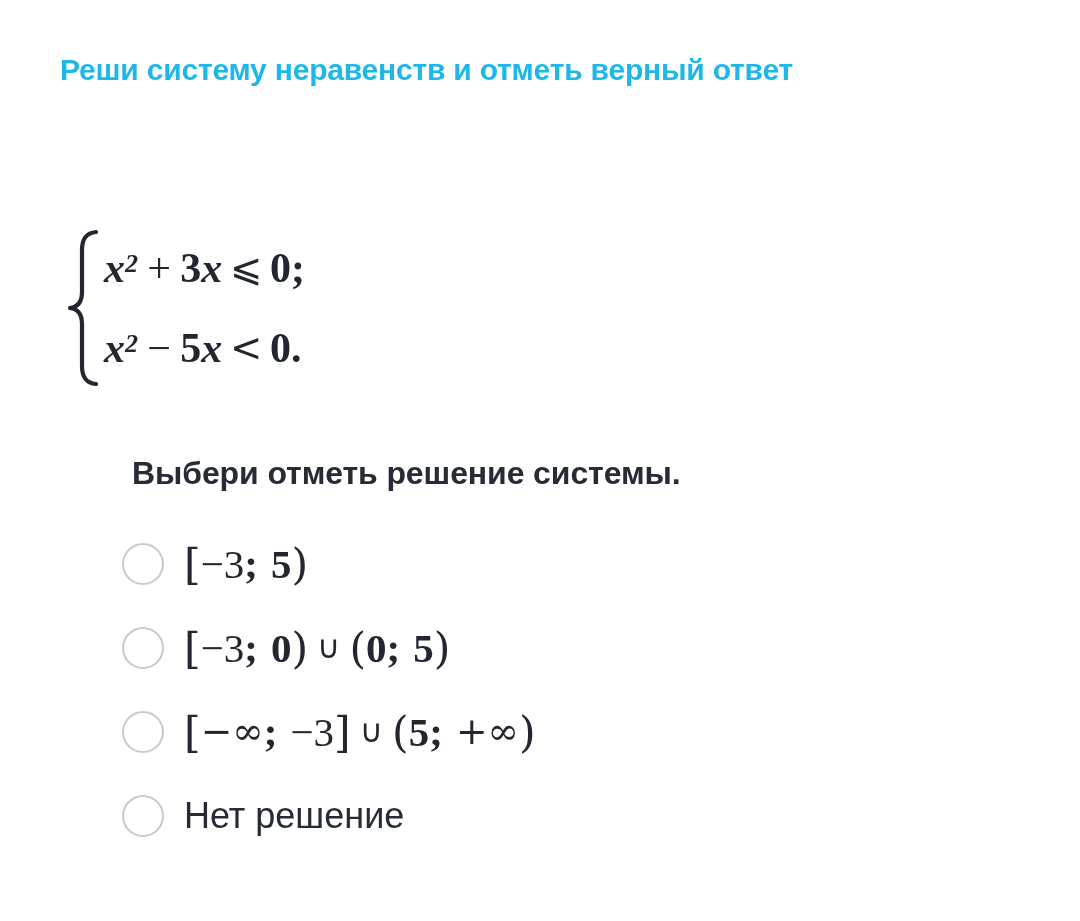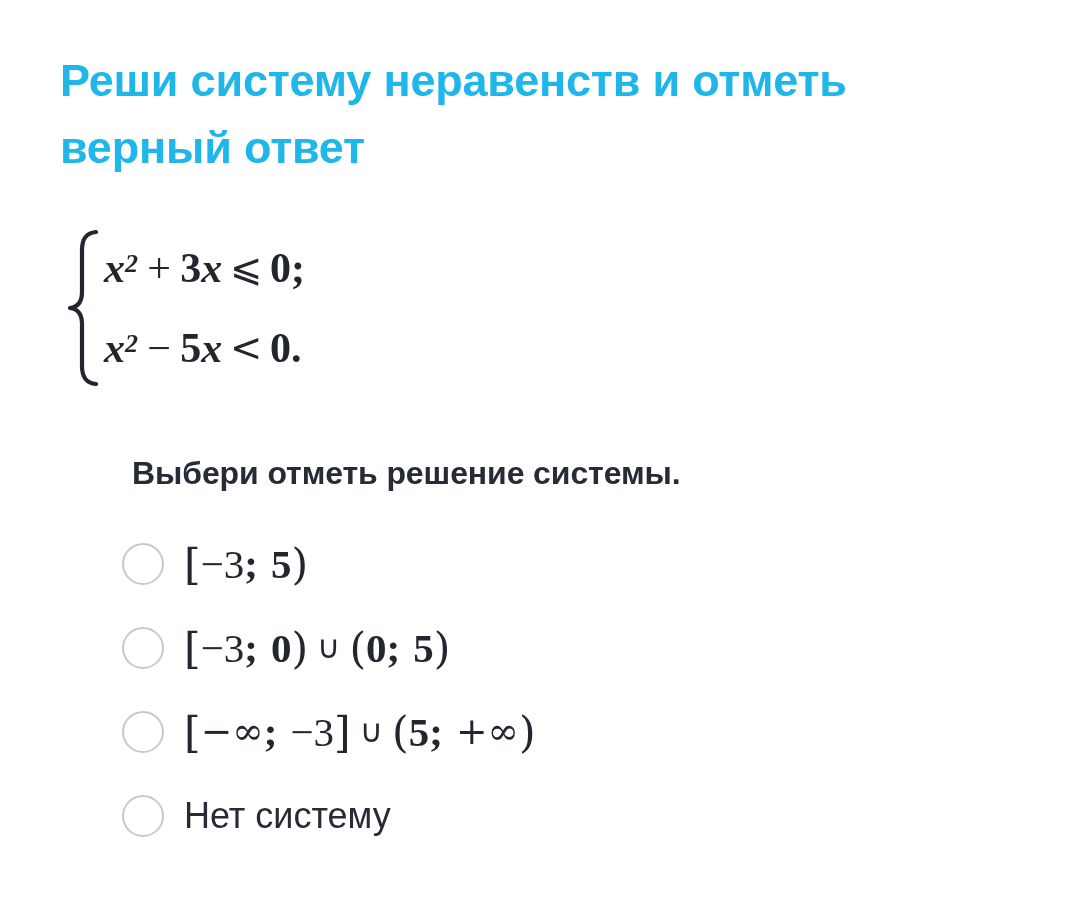--- a/index.html
+++ b/index.html
@@ -22,21 +22,21 @@
   }
 
   
   .task-title {
     position: absolute;
     left: 60px;
     top: 48px;
     width: 940px;
     font-family: "Liberation Sans", sans-serif;
     font-weight: bold;
-    font-size: 45px;
+    font-size: 30px;
     line-height: 1.48;
     letter-spacing: -0.2px;
     color: #1fb6ea;
   }
 
   
   .system {
     position: absolute;
     left: 66px;
     top: 228px;
@@ -268,17 +268,17 @@
           <span class="mnum">5</span>
           <span class="sep">;</span>
           <span class="sp"></span>
           <span class="inf">+∞</span>
           <span class="bracket">)</span>
       </span>
     </div>
 
     <div class="option-row">
       <span class="radio"></span>
-      <span class="option-label plain">Нет систему</span>
+      <span class="option-label plain">Нет решение</span>
     </div>
 
   </div>
 </div>
 
 </body></html>

